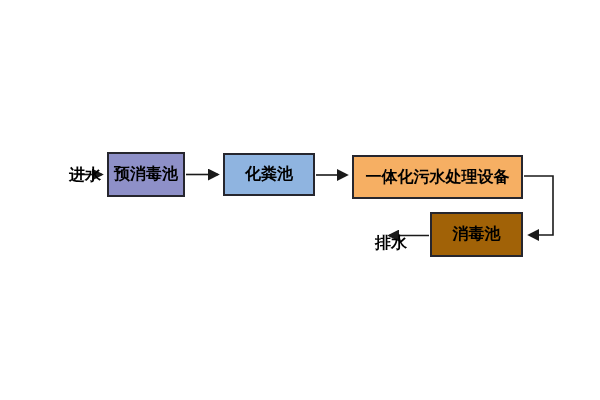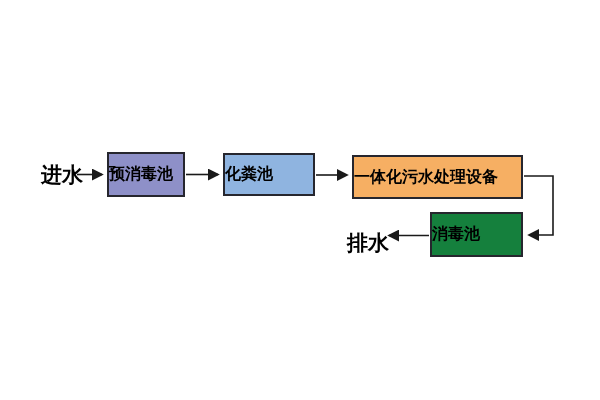--- a/index.html
+++ b/index.html
@@ -21,37 +21,38 @@
     top: 0;
     width: 600px;
     height: 400px;
   }
   .node {
     position: absolute;
     box-sizing: border-box;
     border: 2px solid #26262e;
     display: flex;
     align-items: center;
-    justify-content: flex-start;
+    justify-content: center;
     font-size: 16px;
     font-weight: bold;
     color: #000000;
     white-space: nowrap;
   }
   .node-pre     { left: 107px; top: 152px; width: 78px;  height: 45px; }
   .node-septic  { left: 223px; top: 153px; width: 92px;  height: 43px; }
   .node-integrated { left: 352px; top: 155px; width: 171px; height: 44px; }
   .node-disinfect  { left: 430px; top: 212px; width: 93px;  height: 45px; }
   .flow-label {
     position: absolute;
-    font-size: 21px;
+    font-size: 16px;
     font-weight: bold;
     color: #000000;
     line-height: 17px;
     white-space: nowrap;
+    margin-left: 28px;
   }
   .label-inlet  { left: 41px;  top: 166px; }
   .label-outlet { left: 347px; top: 234px; }
 </style>
 </head>
 <body>
 
 <div class="stage">
 
   <svg class="connector-layer" viewBox="0 0 600 400" xmlns="http://www.w3.org/2000/svg">
@@ -74,19 +75,19 @@
   </div>
 
   <div class="node node-septic" style="background: rgb(143, 180, 224);">
     <span>化粪池</span>
   </div>
 
   <div class="node node-integrated" style="background: rgb(246, 175, 99);">
     <span>一体化污水处理设备</span>
   </div>
 
-  <div class="node node-disinfect" style="background: #15803d;">
+  <div class="node node-disinfect" style="background: #a16207;">
     <span>消毒池</span>
   </div>
 
   <div class="flow-label label-outlet">排水</div>
 
 </div>
 
 </body></html>

